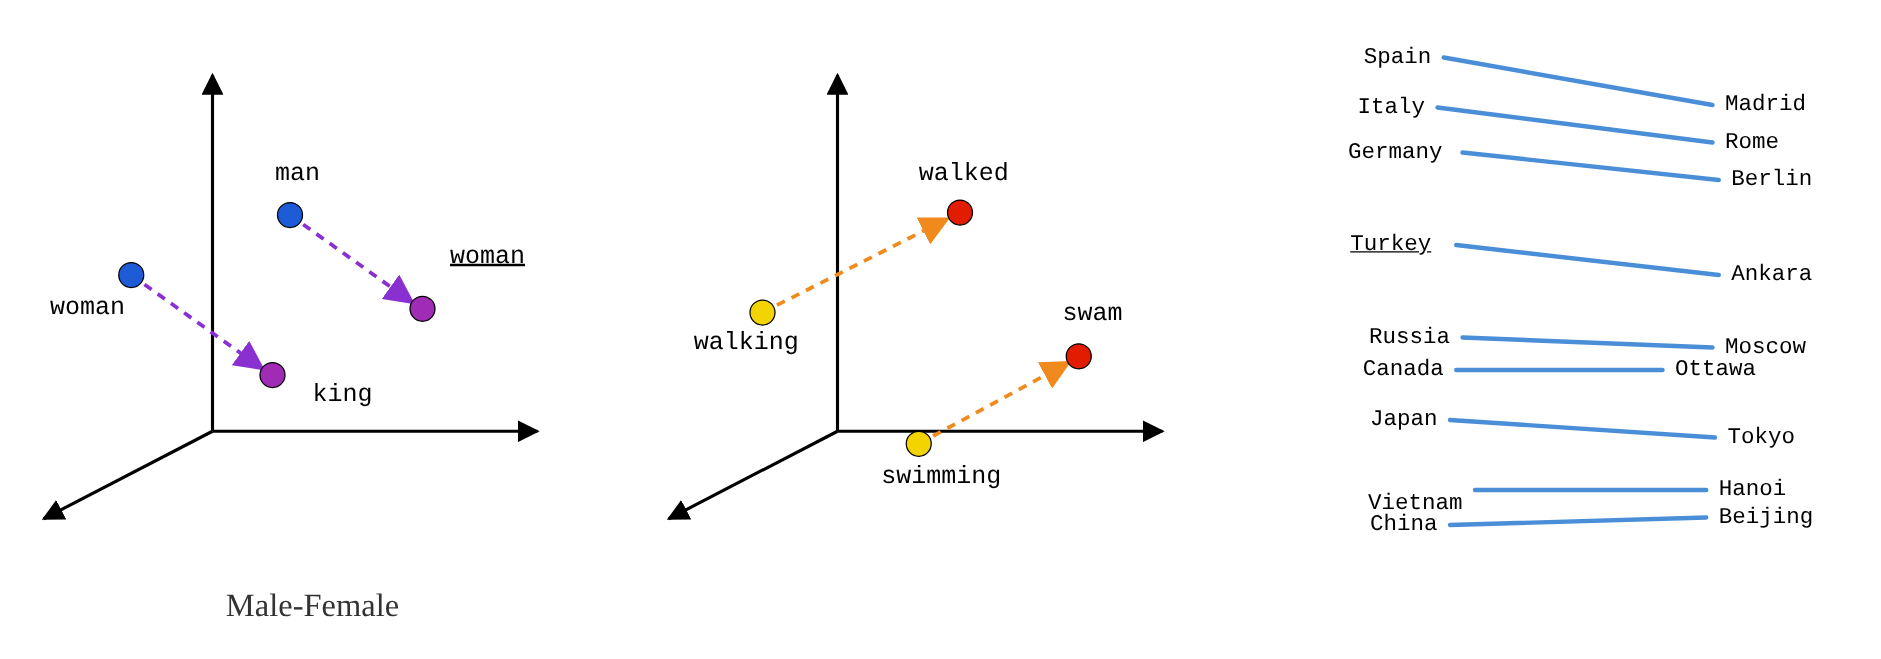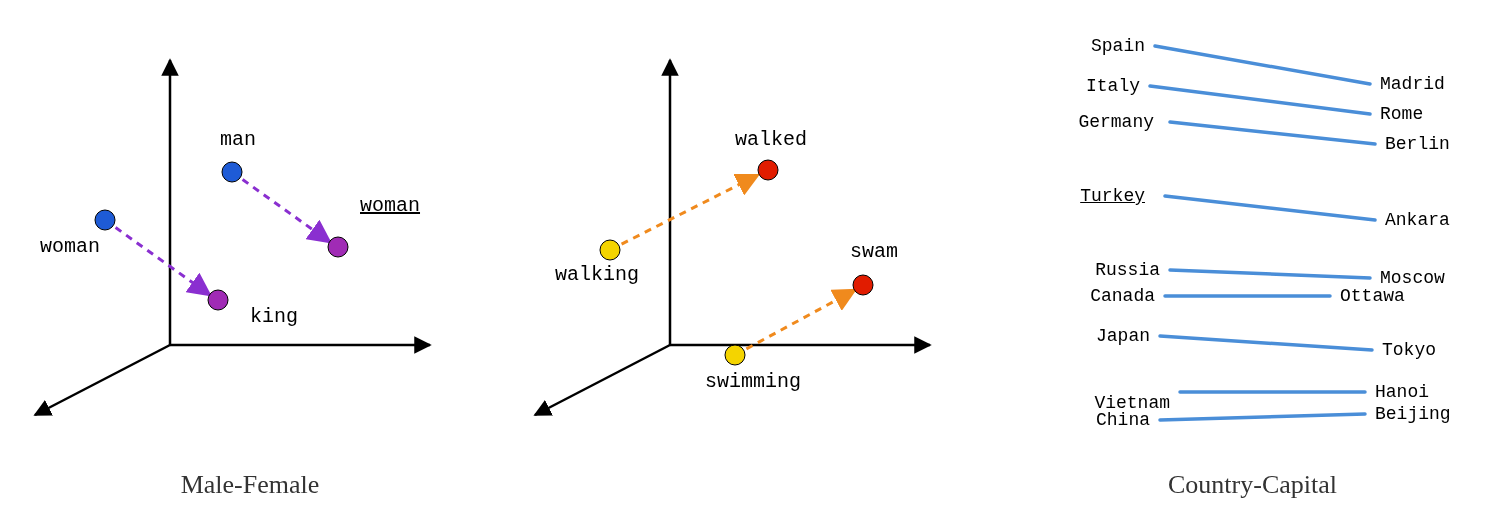--- a/index.html
+++ b/index.html
@@ -145,16 +145,15 @@
 
     <span class="label cc-right" style="left:380px; top:74px;">Madrid</span>
     <span class="label cc-right" style="left:380px; top:104px;">Rome</span>
     <span class="label cc-right" style="left:385px; top:134px;">Berlin</span>
     <span class="label cc-right" style="left:385px; top:210px;">Ankara</span>
     <span class="label cc-right" style="left:380px; top:268px;">Moscow</span>
     <span class="label cc-right" style="left:340px; top:286px;">Ottawa</span>
     <span class="label cc-right" style="left:382px; top:340px;">Tokyo</span>
     <span class="label cc-right" style="left:375px; top:382px;">Hanoi</span>
     <span class="label cc-right" style="left:375px; top:404px;">Beijing</span>
-    <div class="caption">Country-Capital</div>
   </div>
 
 </div>
 
 </body></html>

